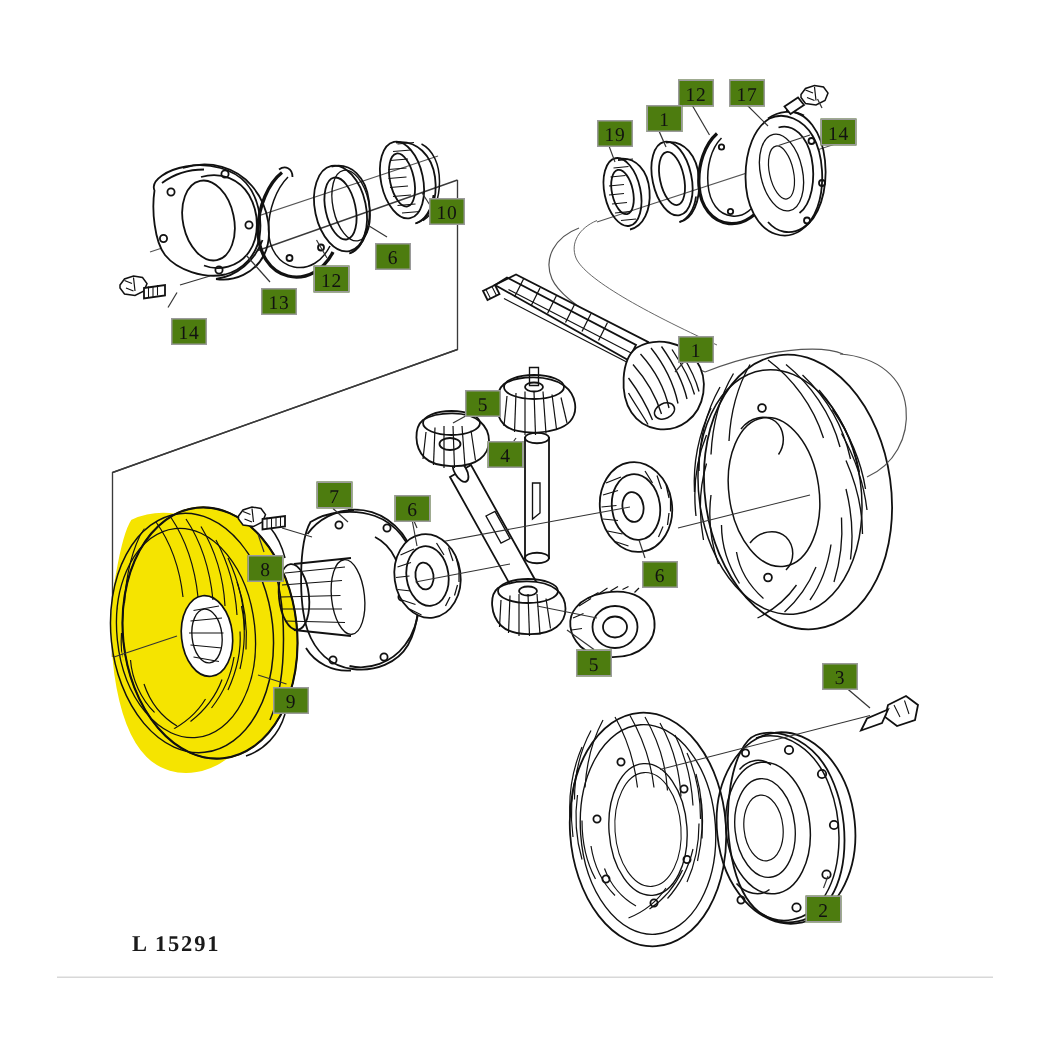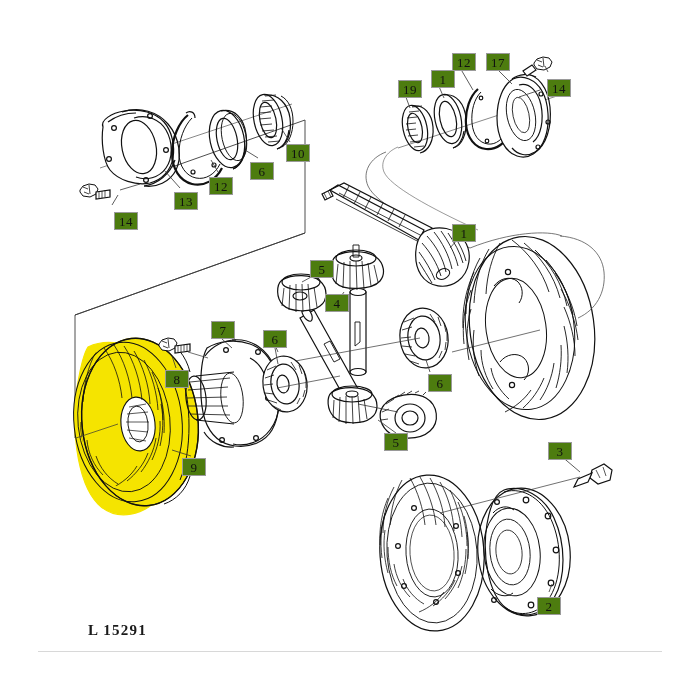--- a/index.html
+++ b/index.html
@@ -563,21 +563,21 @@
       <div class="callout" style="left: 537px; top: 597px;">2</div>
       <div class="callout" style="left: 548px; top: 442px;">3</div>
       <div class="callout" style="left: 325px; top: 294px;">4</div>
       <div class="callout" style="left: 310px; top: 260px;">5</div>
       <div class="callout" style="left: 384px; top: 433px;">5</div>
       <div class="callout" style="left: 263px; top: 330px;">6</div>
       <div class="callout" style="left: 428px; top: 374px;">6</div>
       <div class="callout" style="left: 211px; top: 321px;">7</div>
       <div class="callout" style="left: 165px; top: 370px;">8</div>
       <div class="callout" style="left: 182px; top: 458px;">9</div>
-      <div class="callout" style="left: 286px; top: 144px;">10</div>
+      <div class="callout" style="left: 286px; top: 132px;">10</div>
       <div class="callout" style="left: 250px; top: 162px;">6</div>
       <div class="callout" style="left: 209px; top: 177px;">12</div>
       <div class="callout" style="left: 452px; top: 53px;">12</div>
       <div class="callout" style="left: 174px; top: 192px;">13</div>
       <div class="callout" style="left: 114px; top: 212px;">14</div>
       <div class="callout" style="left: 547px; top: 79px;">14</div>
       <div class="callout" style="left: 398px; top: 80px;">19</div>
       <div class="callout" style="left: 431px; top: 70px;">1</div>
       <div class="callout" style="left: 486px; top: 53px;">17</div>
     </div>

